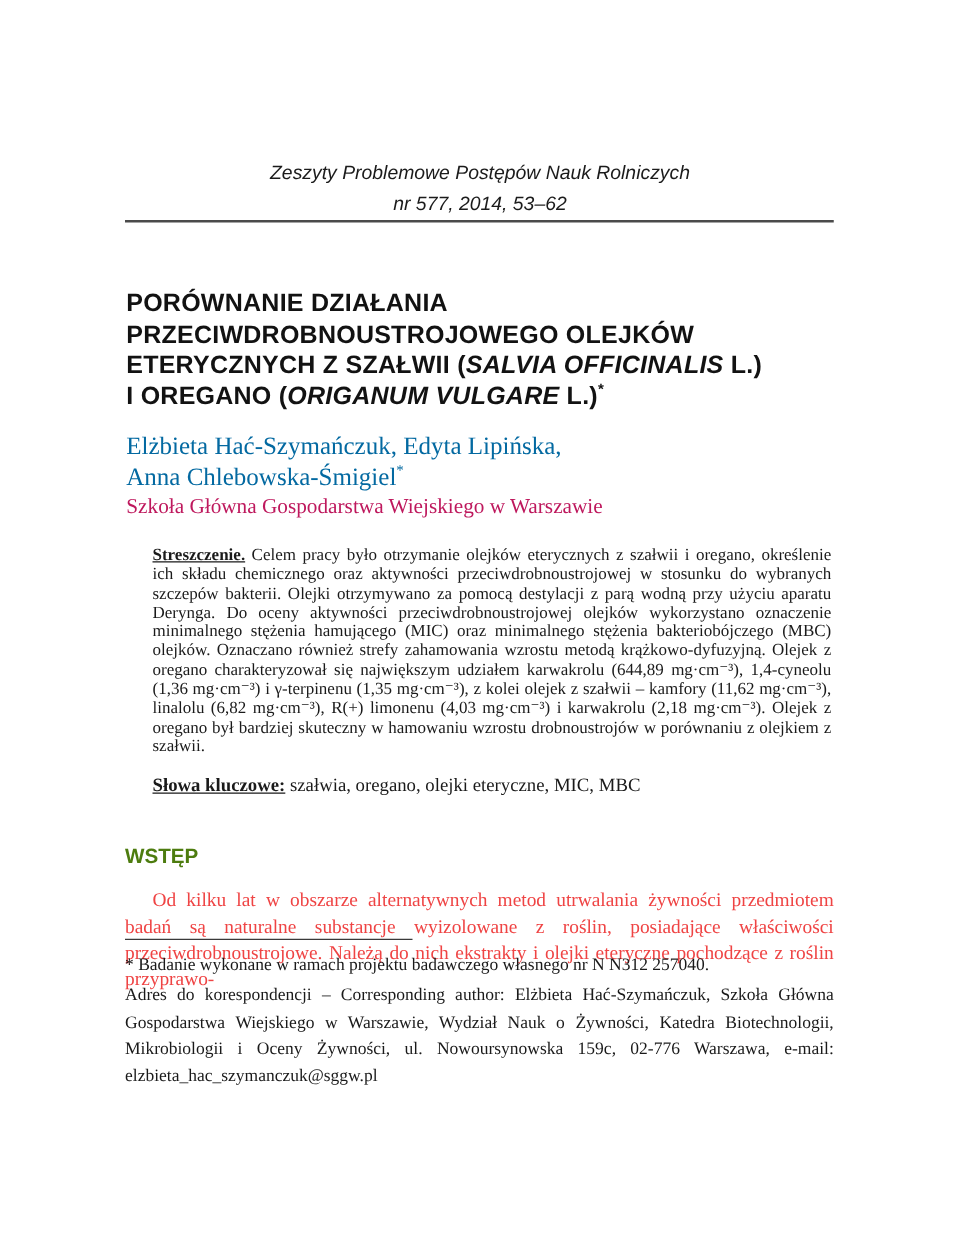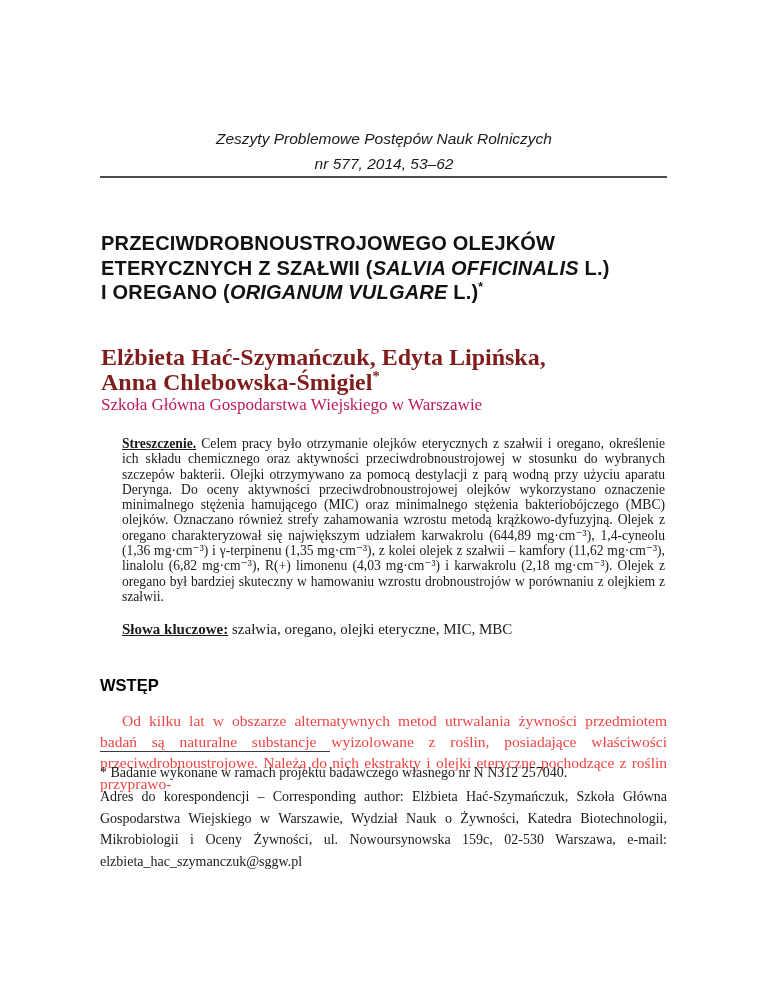--- a/index.html
+++ b/index.html
@@ -29,23 +29,22 @@
   }
   .article-title{
     position:absolute;top:231px;left:101px;width:600px;
     font-weight:bold;
     font-size:20px;line-height:24.5px;
     letter-spacing:0.2px;
     color:#121212;
   }
   .authors{
     position:absolute;top:345px;left:101px;width:560px;
-    font-size:24px;line-height:25px;
-    color:#7f1d1d;
-    font-weight:bold;
+    font-size:20px;line-height:25px;
+    color:#0369a1;
   }
   .affiliation{
     position:absolute;top:394px;left:101px;width:560px;
     font-size:17px;line-height:22px;
     color:#be185d;
   }
   .abstract{
     position:absolute;top:436px;left:122px;width:543px;
     font-size:13.6px;line-height:15.3px;
     text-align:justify;
@@ -53,21 +52,21 @@
   }
   .keywords{
     position:absolute;top:621px;left:122px;width:543px;
     font-size:15px;line-height:16px;
     color:#1a1a1a;
   }
   .intro-heading{
     position:absolute;top:675px;left:100px;
     font-weight:bold;
     font-size:16.5px;line-height:20px;
-    color:#000000;
+    color:#4d7c0f;
   }
   .intro-para{
     position:absolute;top:710px;left:100px;width:567px;
     font-size:15.5px;line-height:21px;
     text-align:justify;text-align-last:justify;
     text-indent:22px;
     color:#ef4444;
   }
   .footnote-block{
     position:absolute;top:751px;left:100px;width:567px;
@@ -87,20 +86,21 @@
 <div class="page">
 
   <div class="journal-head sans">
     <div>Zeszyty Problemowe Postępów Nauk Rolniczych</div>
     <div>nr 577, 2014, 53–62</div>
   </div>
 
   <div class="head-rule"></div>
 
   <h1 class="article-title sans" style="margin:0;">
+    <div>PORÓWNANIE DZIAŁANIA</div>
     <div>PRZECIWDROBNOUSTROJOWEGO OLEJKÓW</div>
     <div><span>ETERYCZNYCH Z SZAŁWII (</span><span class="it">SALVIA OFFICINALIS</span><span> L.)</span></div>
     <div><span>I OREGANO (</span><span class="it">ORIGANUM VULGARE</span><span> L.)</span><span class="sup">*</span></div>
   </h1>
 
   <div class="authors">
     <div>Elżbieta Hać-Szymańczuk, Edyta Lipińska,</div>
     <div><span>Anna Chlebowska-Śmigiel</span><span class="sup">*</span></div>
   </div>
 
@@ -110,16 +110,16 @@
 
   <p class="keywords" style="margin:0;"><span class="b">Słowa kluczowe:</span><span> szałwia, oregano, olejki eteryczne, MIC, MBC</span></p>
 
   <h2 class="intro-heading sans" style="margin:0;">WSTĘP</h2>
 
   <p class="intro-para" style="margin:0;">Od kilku lat w obszarze alternatywnych metod utrwalania żywności przedmiotem badań są naturalne substancje wyizolowane z roślin, posiadające właściwości przeciwdrobnoustrojowe. Należą do nich ekstrakty i olejki eteryczne pochodzące z roślin przyprawo-</p>
 
   <div class="footnote-block">
     <div class="footnote-rule"></div>
     <p class="fn-grant">* Badanie wykonane w ramach projektu badawczego własnego nr N N312 257040.</p>
-    <p class="fn-corr">Adres do korespondencji – Corresponding author: Elżbieta Hać-Szymańczuk, Szkoła Główna Gospodarstwa Wiejskiego w Warszawie, Wydział Nauk o Żywności, Katedra Biotechnologii, Mikrobiologii i Oceny Żywności, ul. Nowoursynowska 159c, 02-530 Warszawa, e-mail: elzbieta_hac_szymanczuk@sggw.pl</p>
+    <p class="fn-corr">Adres do korespondencji – Corresponding author: Elżbieta Hać-Szymańczuk, Szkoła Główna Gospodarstwa Wiejskiego w Warszawie, Wydział Nauk o Żywności, Katedra Biotechnologii, Mikrobiologii i Oceny Żywności, ul. Nowoursynowska 159c, 02-776 Warszawa, e-mail: elzbieta_hac_szymanczuk@sggw.pl</p>
   </div>
 
 </div>
 
 </body></html>

